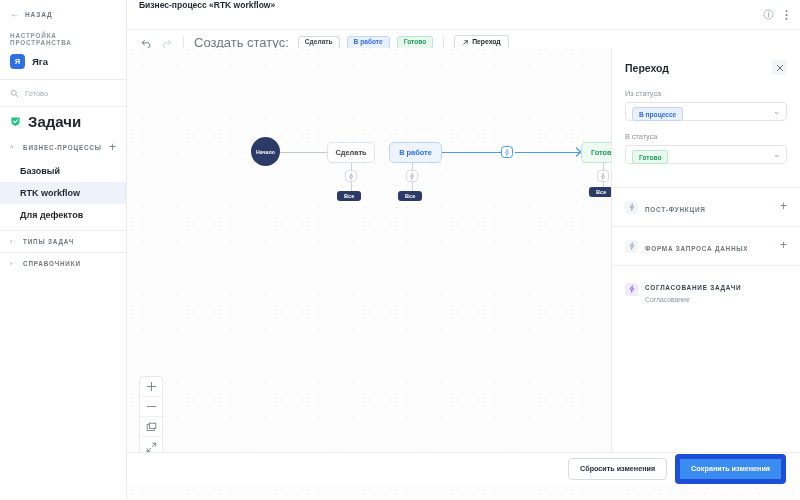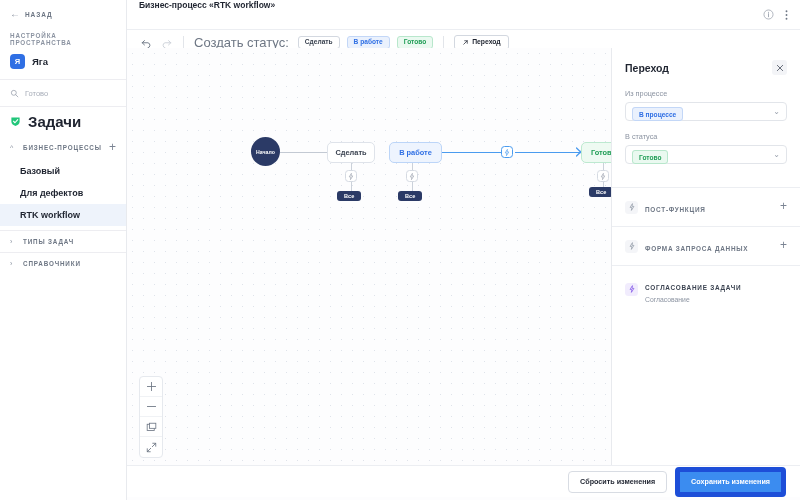--- a/index.html
+++ b/index.html
@@ -187,21 +187,21 @@
   .rsec-t {
     font-size: 6.4px; letter-spacing: 0.75px; text-transform: uppercase;
     font-weight: 700; color: #3b4351;
   }
   .rsec-t.muted { color: #6d7684; font-weight: 600; }
   .rsec-s { font-size: 6.8px; color: #8b93a1; margin-top: 1.5px; }
   .rsec-plus { font-size: 12px; color: #7b8493; line-height: 0.8; }
 
   
   .footer {
-    position: absolute; bottom: 3px; left: 127px; right: 0; height: 32px;
+    position: absolute; bottom: 16px; left: 127px; right: 0; height: 32px;
     background: #fff; border-top: 1px solid #eceef2;
     display: flex; align-items: center; justify-content: flex-end;
     gap: 8px; padding: 0 14px;
   }
   .btn {
     font-size: 7.2px; font-weight: 600; padding: 5.5px 11px;
     border-radius: 4px; cursor: pointer; white-space: nowrap;
   }
   .btn.ghost { background: #fff; border: 1px solid #d8dce3; color: #1f2430; }
   .btn.primary { background: #3b8cf0; border: 5px solid #1d4ed8; color: #fff; }
@@ -244,22 +244,22 @@
       <span class="lbl">Задачи</span>
     </div>
 
     <div class="grp-head">
       <span class="chev">^</span>
       <span class="gl">БИЗНЕС-ПРОЦЕССЫ</span>
       <span class="plus">+</span>
     </div>
 
     <div class="sub-item">Базовый</div>
+    <div class="sub-item active">RTK workflow</div>
     <div class="sub-item">Для дефектов</div>
-    <div class="sub-item active">RTK workflow</div>
 
     <div class="sep" style="margin-top:4px"></div>
     <div class="grp-head">
       <span class="chev">›</span>
       <span class="gl">ТИПЫ ЗАДАЧ</span>
     </div>
     <div class="sep"></div>
     <div class="grp-head">
       <span class="chev">›</span>
       <span class="gl">СПРАВОЧНИКИ</span>
@@ -395,21 +395,21 @@
       <div class="rp-head">
         <div class="rp-title">Переход</div>
         <div class="rp-close">
           <svg width="8" height="8" viewBox="0 0 12 12">
               <path d="M2 2 L10 10 M10 2 L2 10" stroke="#4a5260" stroke-width="1.25" stroke-linecap="round"></path>
             </svg>
         </div>
       </div>
 
       <div class="rp-body">
-        <div class="fl">Из процессе</div>
+        <div class="fl">Из статуса</div>
         <div class="select">
           <span class="val"><span class="chip blue">В процессе</span></span>
           <span class="cv">⌄</span>
         </div>
 
         <div class="fl">В статуса</div>
         <div class="select">
           <span class="val"><span class="chip green">Готово</span></span>
           <span class="cv">⌄</span>
         </div>

